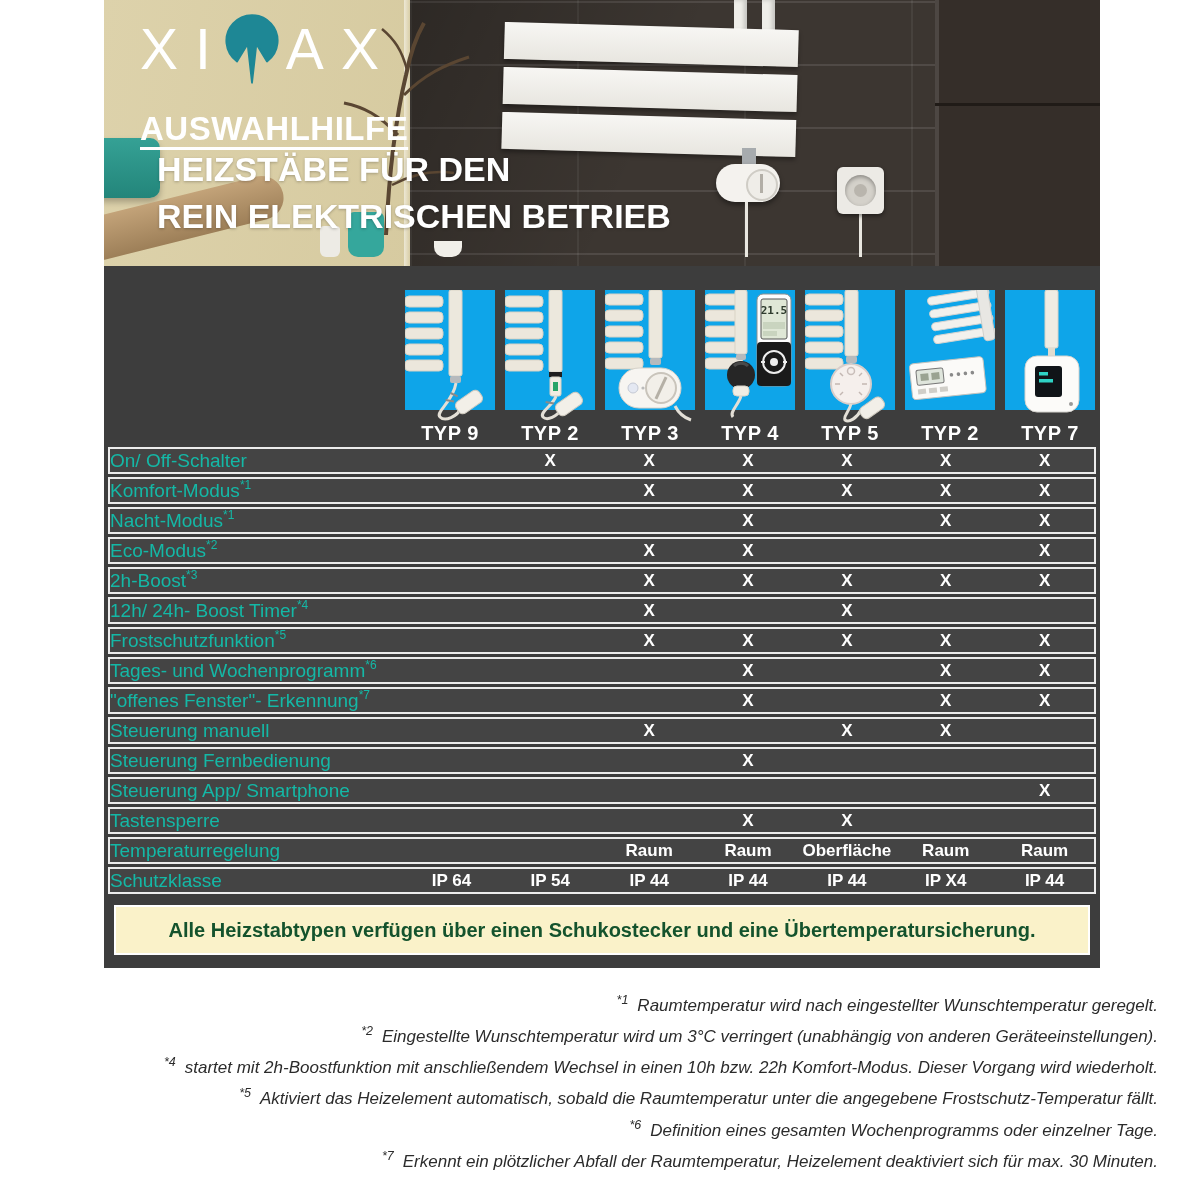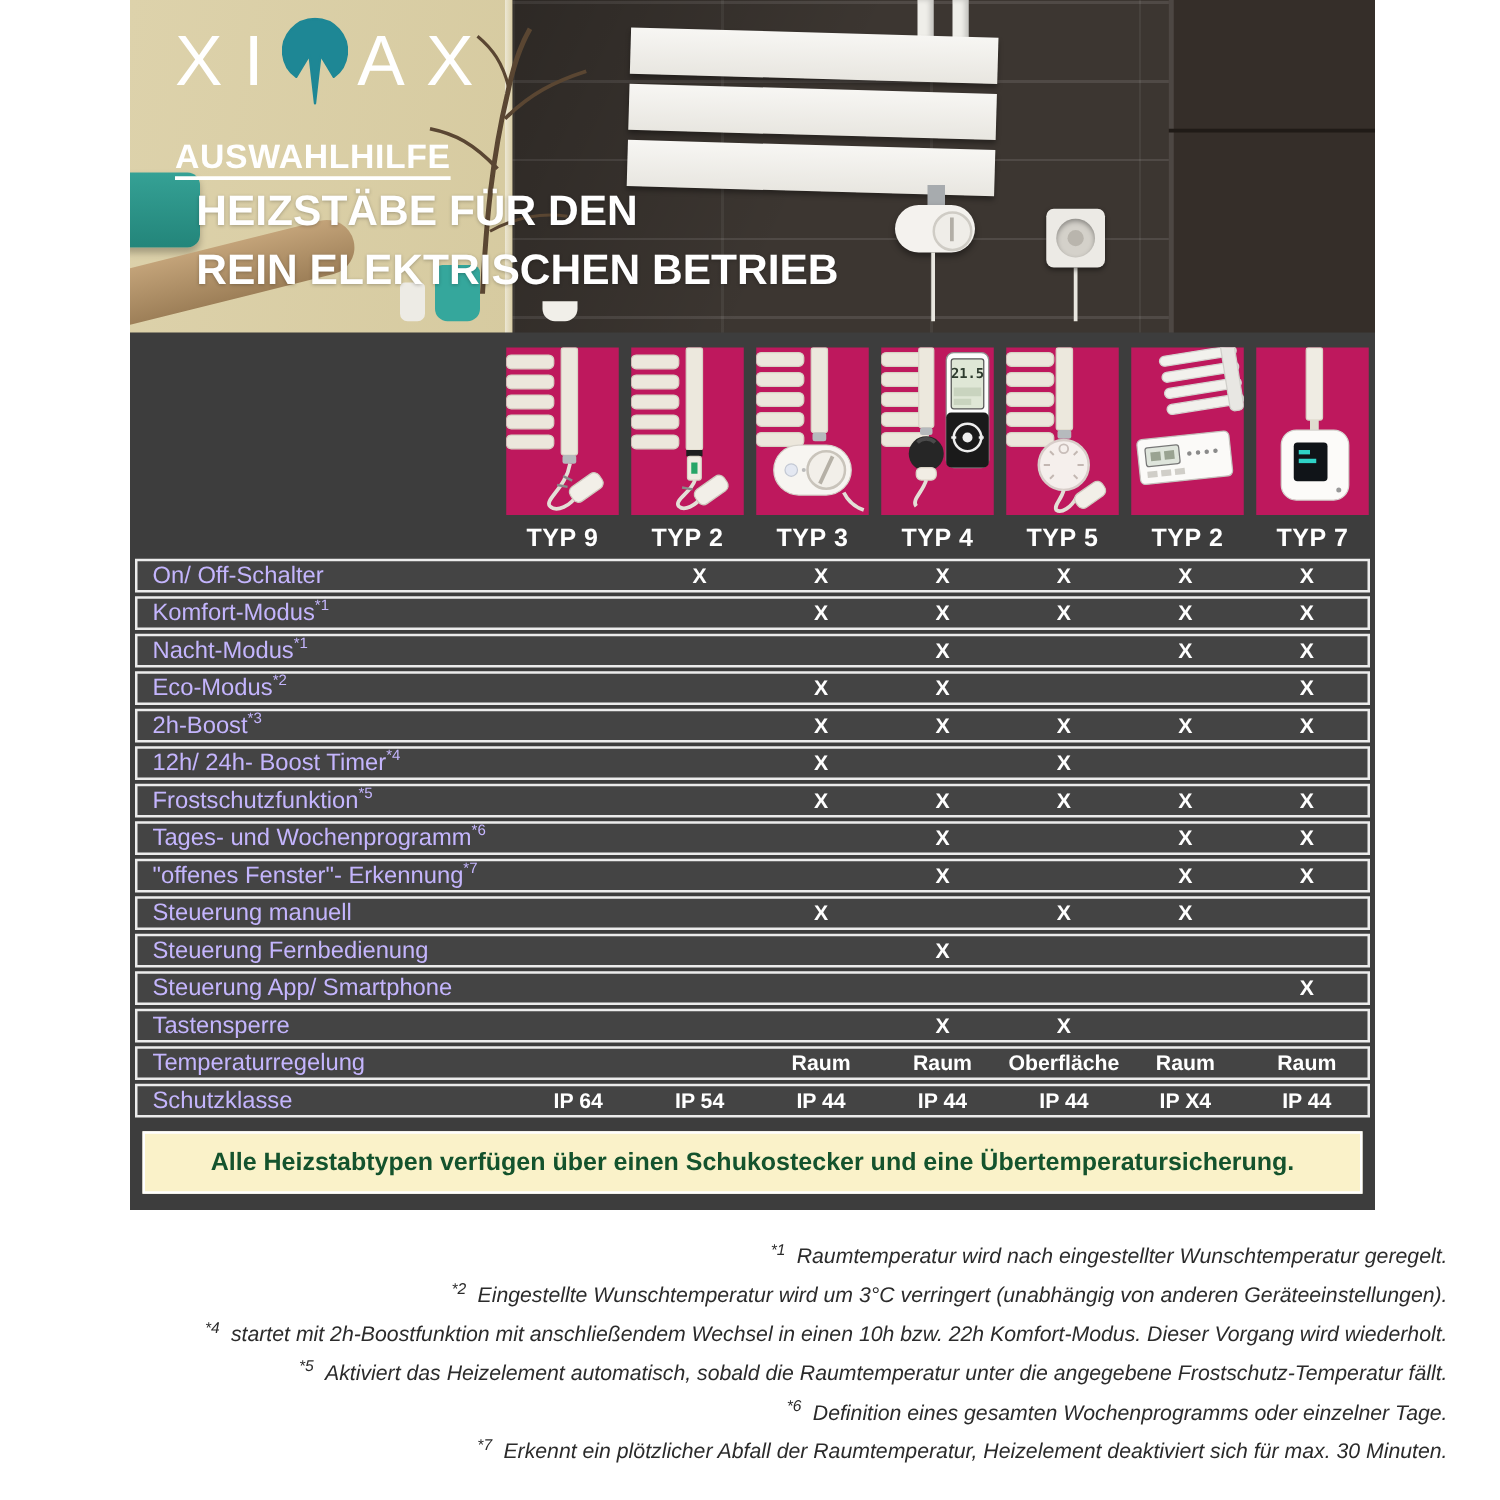--- a/index.html
+++ b/index.html
@@ -39,34 +39,34 @@
         background:linear-gradient(#35a195,#23857a);box-shadow:0 4px 6px rgba(0,0,0,.25);}
   .chair{position:absolute;left:-28px;top:196px;width:210px;height:44px;border-radius:22px;
         background:linear-gradient(#c3a379,#9d7f58);transform:rotate(-14deg);}
   .vase-white{position:absolute;left:216px;top:226px;width:20px;height:31px;background:#edebe5;border-radius:4px 4px 6px 6px;}
   .vase-teal{position:absolute;left:244px;top:212px;width:36px;height:45px;background:#35a79c;border-radius:6px 6px 10px 10px;}
   .cup{position:absolute;left:330px;top:241px;width:28px;height:16px;background:#f1efe9;border-radius:0 0 10px 10px;}
   .hero-text{position:absolute;left:36px;top:0;color:#fff;}
   .brand{position:absolute;left:0;top:14px;display:flex;align-items:center;color:#fff;
          font-size:57px;font-weight:400;letter-spacing:17px;line-height:62px;}
   .brand .glyph{width:64px;height:70px;margin:0 2px 0 -8px;}
-  .eyebrow{position:absolute;left:0;top:110px;font-size:27px;font-weight:bold;letter-spacing:.5px;
+  .eyebrow{position:absolute;left:0;top:110px;font-size:33px;font-weight:bold;letter-spacing:.5px;
         text-decoration:underline;text-underline-offset:7px;text-decoration-thickness:3px;white-space:nowrap;}
   .big-title{position:absolute;left:17px;top:146px;font-size:34px;font-weight:bold;line-height:47px;white-space:nowrap;
         text-shadow:0 1px 3px rgba(0,0,0,.25);}
 
   
   .panel{position:absolute;left:104px;top:266px;width:996px;height:702px;background:#3d3d3d;}
   .prod-row{position:absolute;left:296px;top:12px;width:700px;display:flex;}
   .prod-col{flex:0 0 100px;text-align:center;}
-  .prod-img{width:90px;height:134px;margin:0 auto;background:#be185d;}
+  .prod-img{width:90px;height:120px;margin:12px auto;background:#0ea5e9;}
   .typ-label{margin-top:8px;color:#fff;font-weight:bold;font-size:20px;letter-spacing:.5px;}
   .rows{position:absolute;left:4px;top:181px;width:988px;}
   .t-row{height:23px;border:2px solid #ececec;margin-bottom:3px;display:flex;align-items:center;background:#444444;}
-  .t-label{flex:0 0 292px;padding-left:12px;color:#c4b5fd;font-size:19px;white-space:nowrap;}
+  .t-label{flex:0 0 292px;padding-left:0;color:#14b8a6;font-size:19px;white-space:nowrap;}
   .t-label sup{font-size:12px;position:relative;top:-1px;}
   .t-cell{flex:1;text-align:center;color:#fff;font-weight:bold;font-size:17px;white-space:nowrap;}
   .note-banner{position:absolute;left:10px;top:639px;width:972px;height:46px;background:#faf2c9;
         border:2px solid #ffffff;display:flex;align-items:center;justify-content:center;
         color:#14532d;font-weight:bold;font-size:20px;}
 
   
   .footnotes{position:absolute;left:118px;top:993px;width:1040px;color:#2b2b2b;
         font-style:italic;font-size:17px;}
   .fn-line{margin-bottom:8.5px;white-space:nowrap;text-align:right;}

